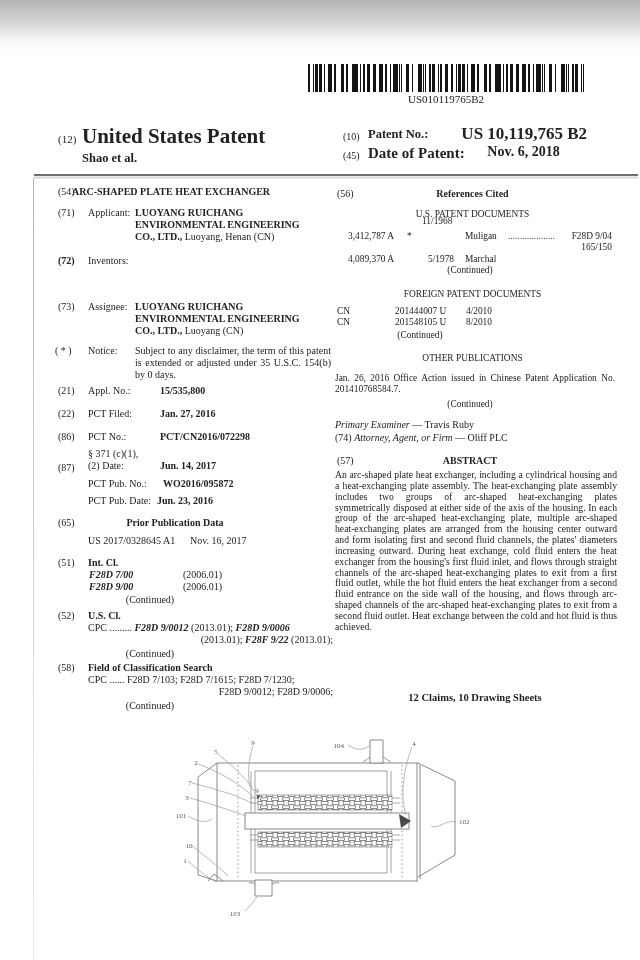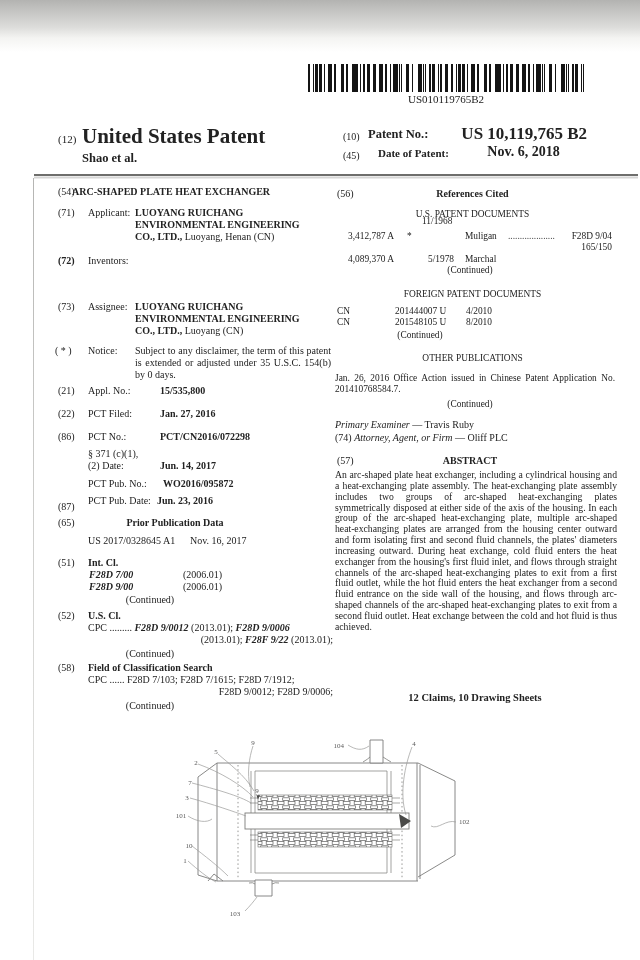--- a/index.html
+++ b/index.html
@@ -33,21 +33,21 @@
   <div class="barcode-label">US010119765B2</div>
 
   <div class="t" style="left:58px;top:133px;font-size:11px;">(12)</div>
   <div class="t b" style="left:82px;top:124px;font-size:21px;line-height:24px;">United States Patent</div>
   <div class="t b" style="left:82px;top:152px;font-size:12.5px;">Shao et al.</div>
 
   <div class="t" style="left:343px;top:131px;font-size:10px;">(10)</div>
   <div class="t b" style="left:368px;top:128px;font-size:12.5px;">Patent No.:</div>
   <div class="t b rt" style="left:430px;top:124px;width:157px;font-size:17px;line-height:20px;">US 10,119,765 B2</div>
   <div class="t" style="left:343px;top:150px;font-size:10px;">(45)</div>
-  <div class="t b" style="left:368px;top:147px;font-size:11px;margin-left:10px;">Date of Patent:</div>
+  <div class="t b" style="left:368px;top:147px;font-size:15px;">Date of Patent:</div>
   <div class="t b rt" style="left:460px;top:146px;width:127px;font-size:14px;text-align:center;">Nov. 6, 2018</div>
 
   <div class="rule"></div>
   <div class="page-edge"></div>
 
   <div class="t" style="left:58px;top:186px;">(54)</div>
   <div class="t b" style="left:72px;top:186px;text-align:center;">ARC-SHAPED PLATE HEAT EXCHANGER</div>
 
   <div class="t" style="left:58px;top:207px;">(71)</div>
   <div class="t" style="left:88px;top:207px;">Applicant:</div>
@@ -76,21 +76,21 @@
   <div class="t" style="left:88px;top:408px;">PCT Filed:</div>
   <div class="t b" style="left:160px;top:408px;">Jan. 27, 2016</div>
 
   <div class="t" style="left:58px;top:431px;">(86)</div>
   <div class="t" style="left:88px;top:431px;">PCT No.:</div>
   <div class="t b" style="left:160px;top:431px;">PCT/CN2016/072298</div>
   <div class="t" style="left:88px;top:448px;">§ 371 (c)(1),</div>
   <div class="t" style="left:88px;top:460px;">(2) Date:</div>
   <div class="t b" style="left:160px;top:460px;">Jun. 14, 2017</div>
 
-  <div class="t" style="left:58px;top:501px;">(87)</div>
+  <div class="t" style="left:58px;top:462px;">(87)</div>
   <div class="t" style="left:88px;top:478px;">PCT Pub. No.:</div>
   <div class="t b" style="left:163px;top:478px;">WO2016/095872</div>
   <div class="t" style="left:88px;top:495px;">PCT Pub. Date:</div>
   <div class="t b" style="left:157px;top:495px;">Jun. 23, 2016</div>
 
   <div class="t" style="left:58px;top:517px;">(65)</div>
   <div class="t b ctr" style="left:95px;top:517px;width:160px;">Prior Publication Data</div>
   <div class="t" style="left:88px;top:535px;">US 2017/0328645 A1</div>
   <div class="t" style="left:190px;top:535px;">Nov. 16, 2017</div>
 
@@ -103,21 +103,21 @@
   <div class="t ctr" style="left:95px;top:594px;width:110px;">(Continued)</div>
 
   <div class="t" style="left:58px;top:610px;">(52)</div>
   <div class="t b" style="left:88px;top:610px;">U.S. Cl.</div>
   <div class="t" style="left:88px;top:622px;"><span>CPC .........</span><span>&nbsp;</span><span class="bi">F28D 9/0012</span><span> (2013.01); </span><span class="bi">F28D 9/0006</span></div>
   <div class="t rt" style="left:100px;top:634px;width:233px;"><span>(2013.01); </span><span class="bi">F28F 9/22</span><span> (2013.01);</span></div>
   <div class="t ctr" style="left:95px;top:648px;width:110px;">(Continued)</div>
 
   <div class="t" style="left:58px;top:662px;">(58)</div>
   <div class="t b" style="left:88px;top:662px;">Field of Classification Search</div>
-  <div class="t" style="left:88px;top:674px;">CPC ...... F28D 7/103; F28D 7/1615; F28D 7/1912;</div>
+  <div class="t" style="left:88px;top:674px;">CPC ...... F28D 7/103; F28D 7/1615; F28D 7/1230;</div>
   <div class="t rt" style="left:100px;top:686px;width:233px;">F28D 9/0012; F28D 9/0006;</div>
   <div class="t ctr" style="left:95px;top:700px;width:110px;">(Continued)</div>
 
   <div class="t" style="left:337px;top:188px;">(56)</div>
   <div class="t b ctr" style="left:370px;top:188px;width:205px;">References Cited</div>
   <div class="t ctr sm" style="left:355px;top:209px;width:235px;">U.S. PATENT DOCUMENTS</div>
 
   <div class="t sm" style="left:348px;top:231px;">3,412,787 A</div>
   <div class="t sm" style="left:407px;top:231px;">*</div>
   <div class="t sm" style="left:422px;top:216px;">11/1968</div>

